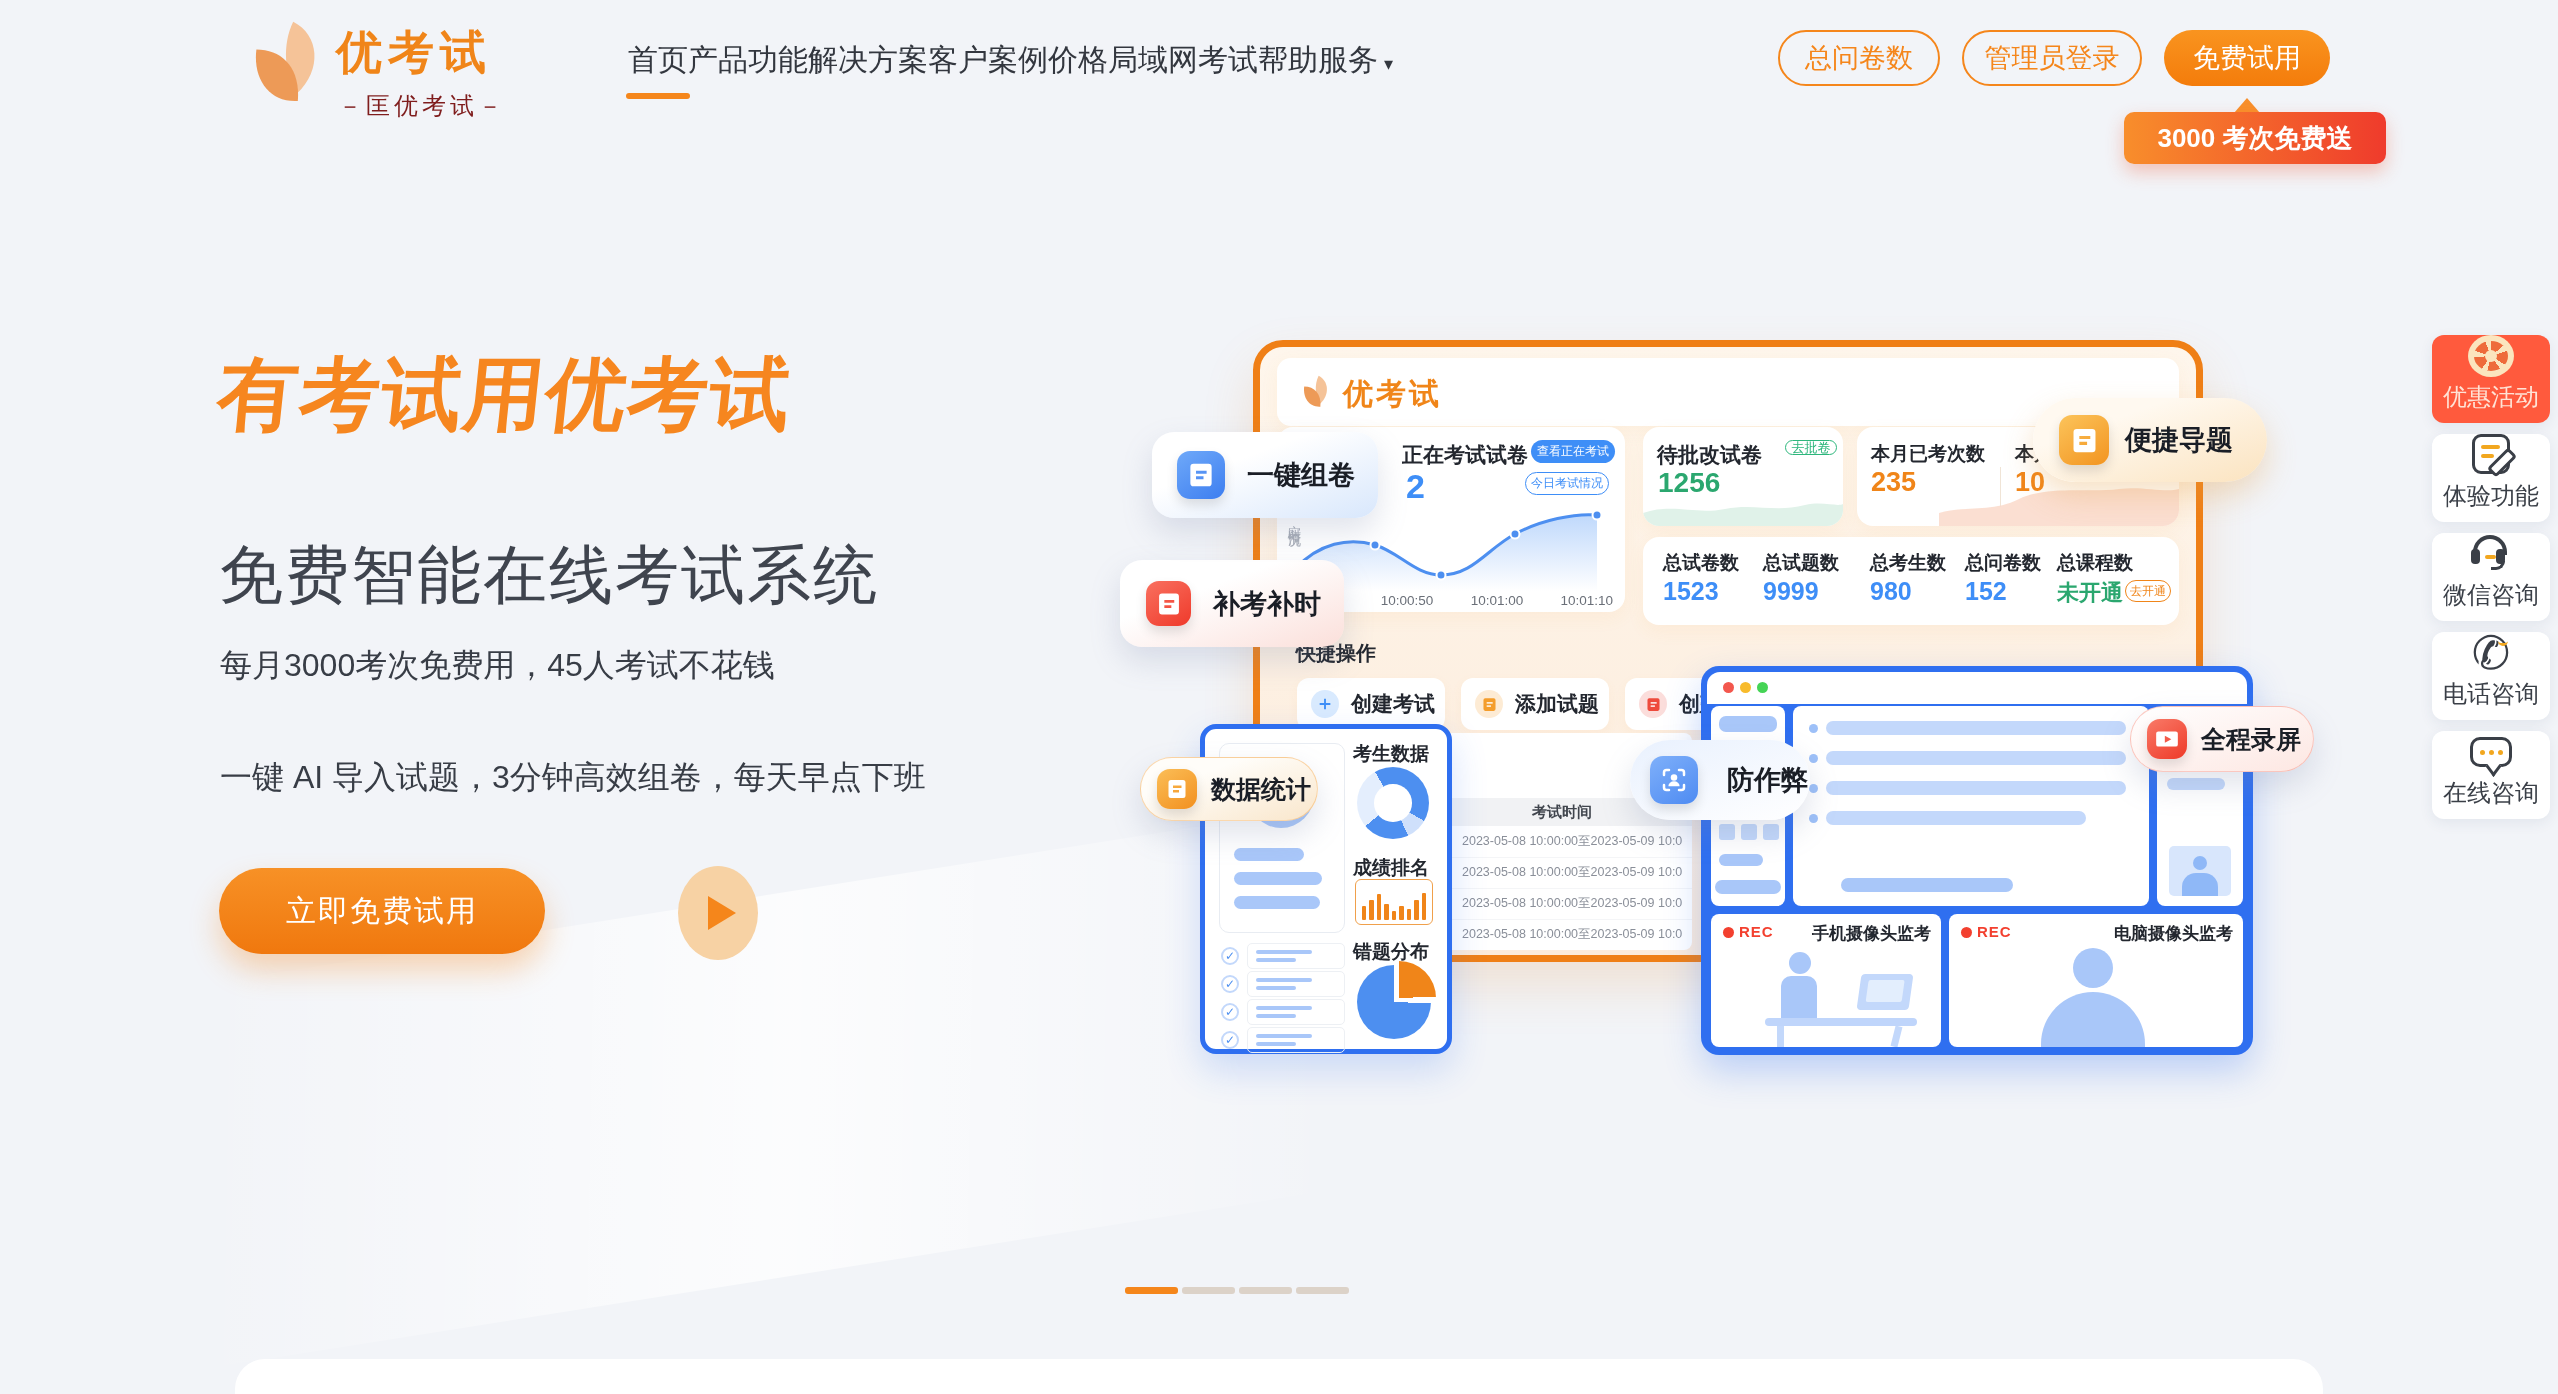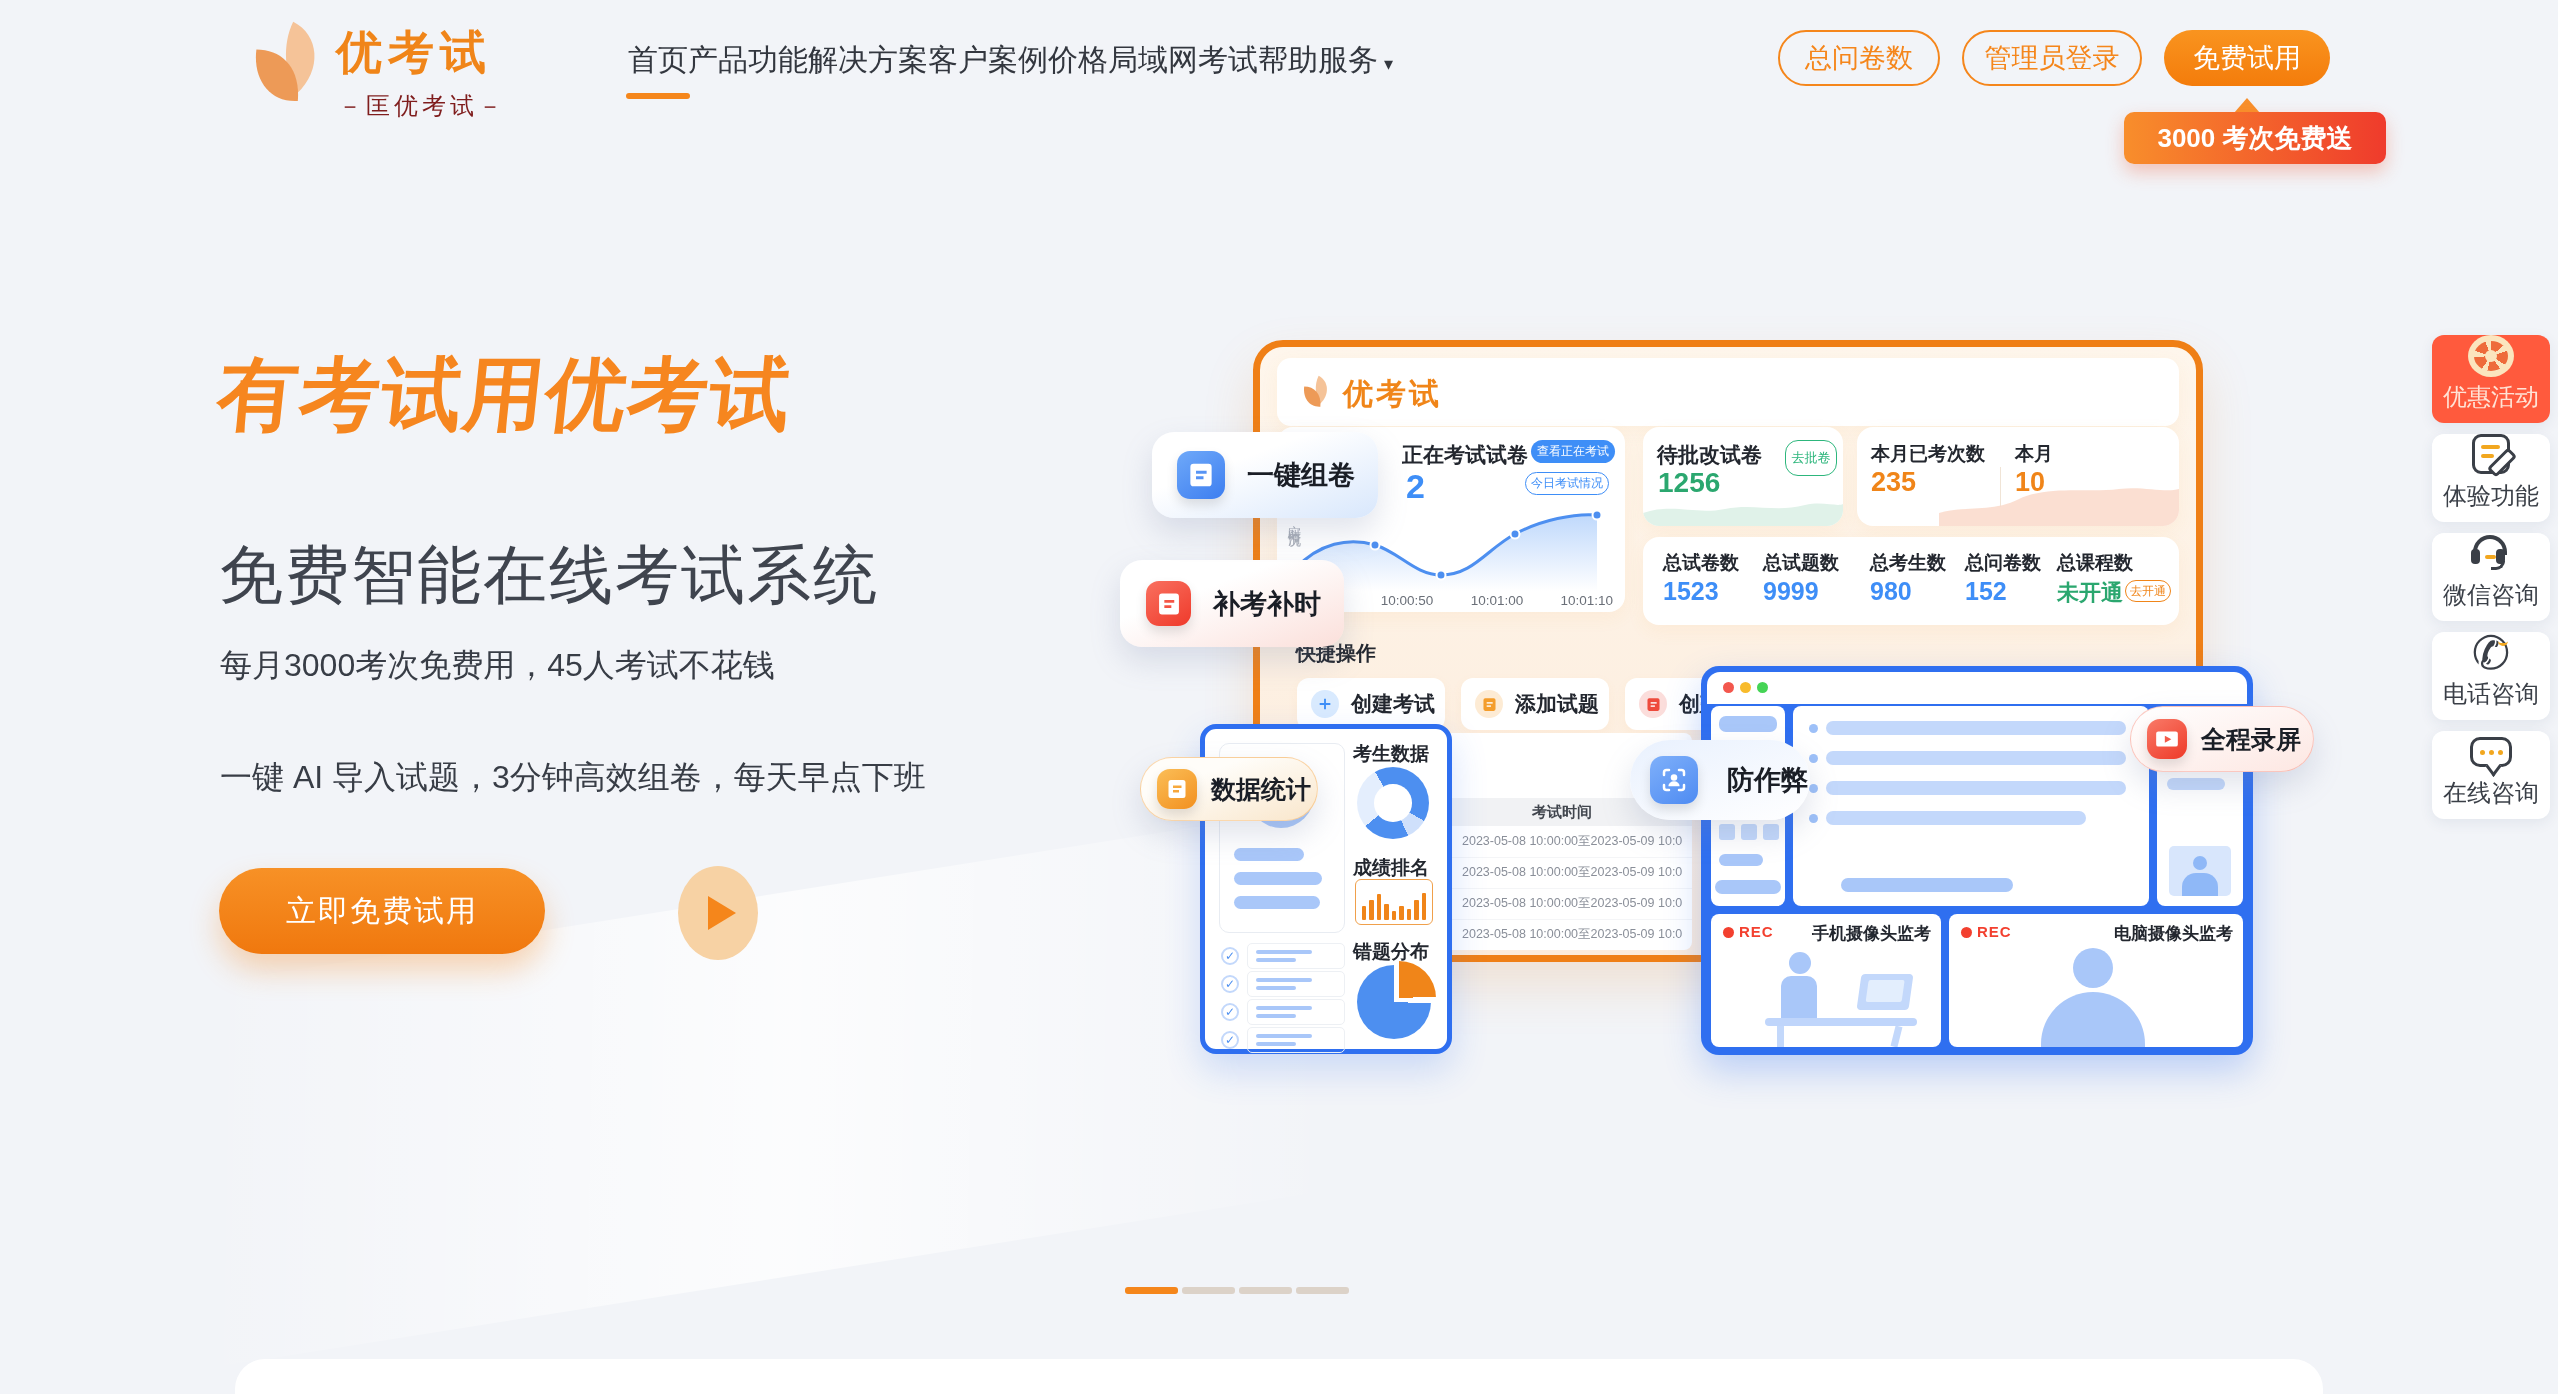--- a/index.html
+++ b/index.html
@@ -206,21 +206,21 @@
     <div class="abs flex" style="left:14px;top:166px;width:322px;justify-content:space-between;font-size:13.5px;color:#6A6F78;">
       <span>10:00:40</span>
       <span>10:00:50</span>
       <span>10:01:00</span>
       <span>10:01:10</span>
     </div>
   </div>
 
   <div class="abs card" style="left:1643px;top:427px;width:200px;height:99px;overflow:hidden;">
     <div class="abs dash-title" style="left:14px;top:14px;font-size:21px;">待批改试卷</div>
-    <div class="abs mini-pill line-green" style="left:142px;top:13px;width:52px;height:36px;box-sizing:border-box;font-size:13px;">去批卷</div>
+    <div class="abs mini-pill line-green" style="left:142px;top:13px;width:52px;height:15px;box-sizing:border-box;font-size:13px;">去批卷</div>
     <div class="abs green" style="left:15px;top:40px;font-size:28px;font-weight:bold;">1256</div>
     <svg class="abs" style="left:0;top:62px;" width="200" height="37" viewBox="0 0 200 37">
       <path d="M0,37 L0,24 C30,14 52,26 82,20 C112,14 132,24 162,16 C180,12 194,18 200,15 L200,37 Z" fill="#E0F2E9"></path>
     </svg>
   </div>
 
   <div class="abs card" style="left:1857px;top:427px;width:322px;height:99px;overflow:hidden;">
     <div class="abs dash-title" style="left:14px;top:14px;font-size:19px;">本月已考次数</div>
     <div class="abs orange" style="left:14px;top:40px;font-size:27px;font-weight:bold;">235</div>
     <div class="abs" style="left:143px;top:40px;width:1px;height:40px;background:#F0E4D6;"></div>
@@ -427,20 +427,28 @@
     <span class="lab" style="font-size:27px;margin-left:29px;">防作弊</span>
   </div>
   <div class="fpill" style="left:2130px;top:706px;width:184px;height:66px;background:linear-gradient(160deg,#FFFFFF,#FDE7E2);border:1px solid rgba(244,110,90,.35);box-sizing:border-box;">
     <span class="fic" style="width:40px;height:40px;margin-left:16px;background:linear-gradient(145deg,#F97A68,#EE3A28);">
         <svg width="26" height="26" viewBox="0 0 24 24">
           <use href="#i-video"></use>
         </svg>
       </span>
     <span class="lab" style="font-size:25px;margin-left:14px;">全程录屏</span>
   </div>
+  <div class="fpill" style="left:2033px;top:398px;width:234px;height:84px;background:linear-gradient(160deg,#FFF9F0 30%,#FBE3BF);box-shadow:0 14px 30px rgba(230,160,70,.3);">
+    <span class="fic" style="width:50px;height:50px;margin-left:26px;background:linear-gradient(145deg,#FCC45B,#F29420);">
+        <svg width="31" height="31" viewBox="0 0 24 24">
+          <use href="#i-doc"></use>
+        </svg>
+      </span>
+    <span class="lab" style="font-size:27px;margin-left:16px;">便捷导题</span>
+  </div>
 
   <div class="abs side-card hot" style="top:335px;">
     <div class="icon-wheel"></div>
     <div class="slab">优惠活动</div>
   </div>
   <div class="abs side-card" style="top:434px;">
     <div class="icon-note">
       <i style="top:8px;width:19px;"></i>
         <i style="top:17px;width:13px;"></i>
       <span class="pen"></span>

